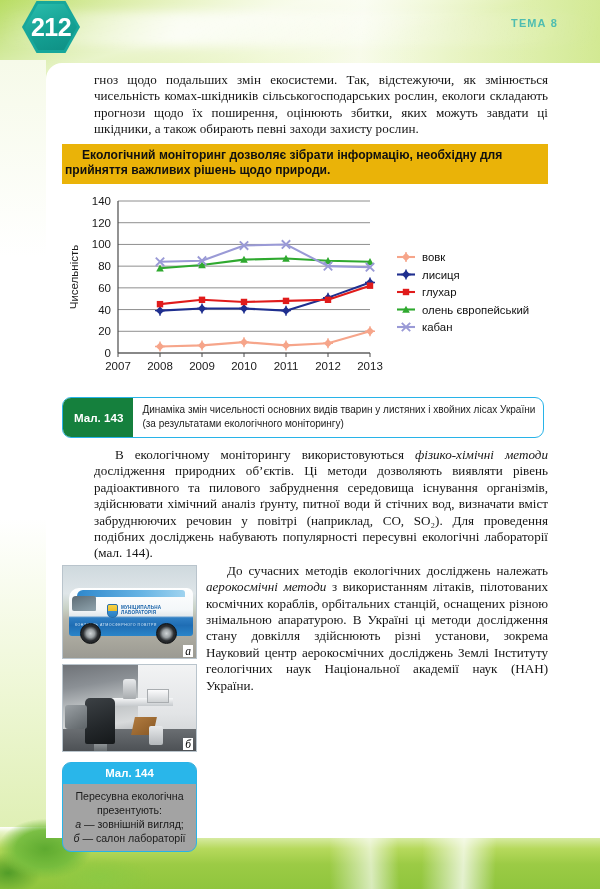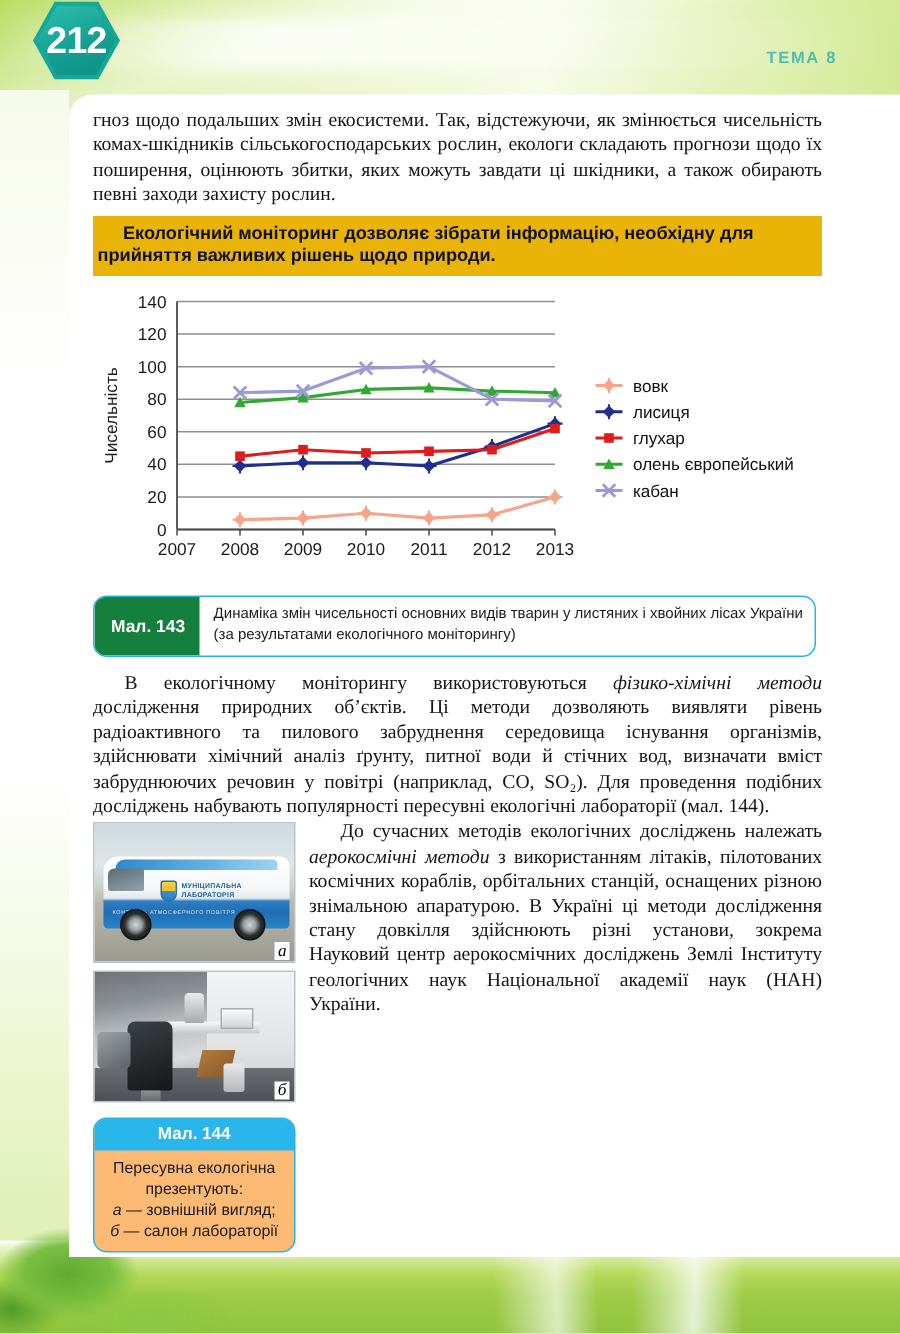--- a/index.html
+++ b/index.html
@@ -81,21 +81,21 @@
   }
   .page-hex .num {
     position: absolute; inset: 0;
     display: flex; align-items: center; justify-content: center;
     font-family: "Liberation Sans", sans-serif;
     font-weight: bold; font-size: 25px; color: #ffffff;
     letter-spacing: -0.5px;
   }
 
   .theme-label {
-    position: absolute; right: 42px; top: 33px; z-index: 5;
+    position: absolute; right: 42px; top: 17px; z-index: 5;
     font-family: "Liberation Sans", sans-serif;
     font-size: 11px; font-weight: bold; letter-spacing: 1.1px;
     color: #4fbdb0;
   }
 
   
   .sheet {
     position: absolute; left: 46px; top: 63px;
     width: 554px; height: 775px;
     background: #ffffff;
@@ -108,20 +108,21 @@
     width: 486px; z-index: 4;
   }
 
   p.body {
     font-family: "Liberation Serif", serif;
     font-size: 13.1px;
     line-height: 16.4px;
     text-align: justify;
     color: #151515;
     margin-bottom: 1px;
+    margin-left: 32px;
   }
   p.body.indent { text-indent: 21px; }
   .ital { font-style: italic; }
 
   
   .highlight-box {
     background: #eab308;
     padding: 4px 3px 5px 3px;
     margin: 6px 0 6px 0;
     width: 486px;
@@ -289,21 +290,21 @@
     transform: skewX(-12deg);
   }
 
   
   .fig144 {
     width: 135px;
     margin-top: 10px;
     border: 1px solid #28b3e8;
     border-radius: 9px;
     overflow: hidden;
-    background: #fdba74;
+    background: #a3a3a3;
   }
   .fig144 .tag {
     background: #29b6ea;
     color: #ffffff;
     font-family: "Liberation Sans", sans-serif;
     font-size: 11.4px; font-weight: bold;
     text-align: center;
     padding: 4px 0 5px 0;
   }
   .fig144 .cap {

